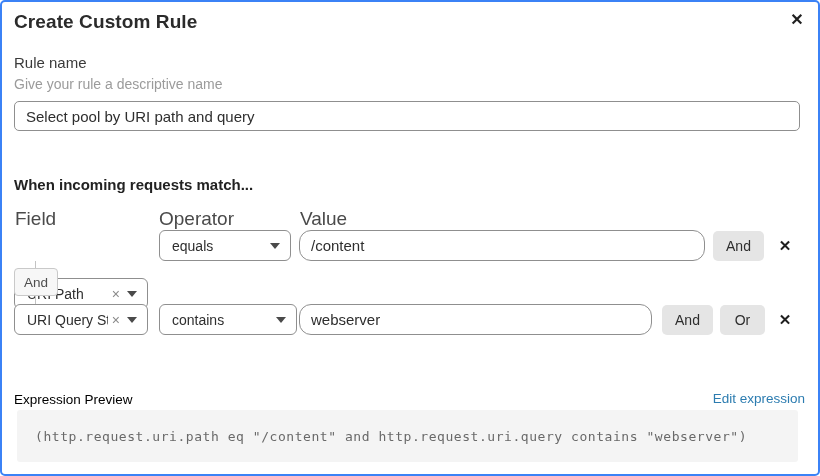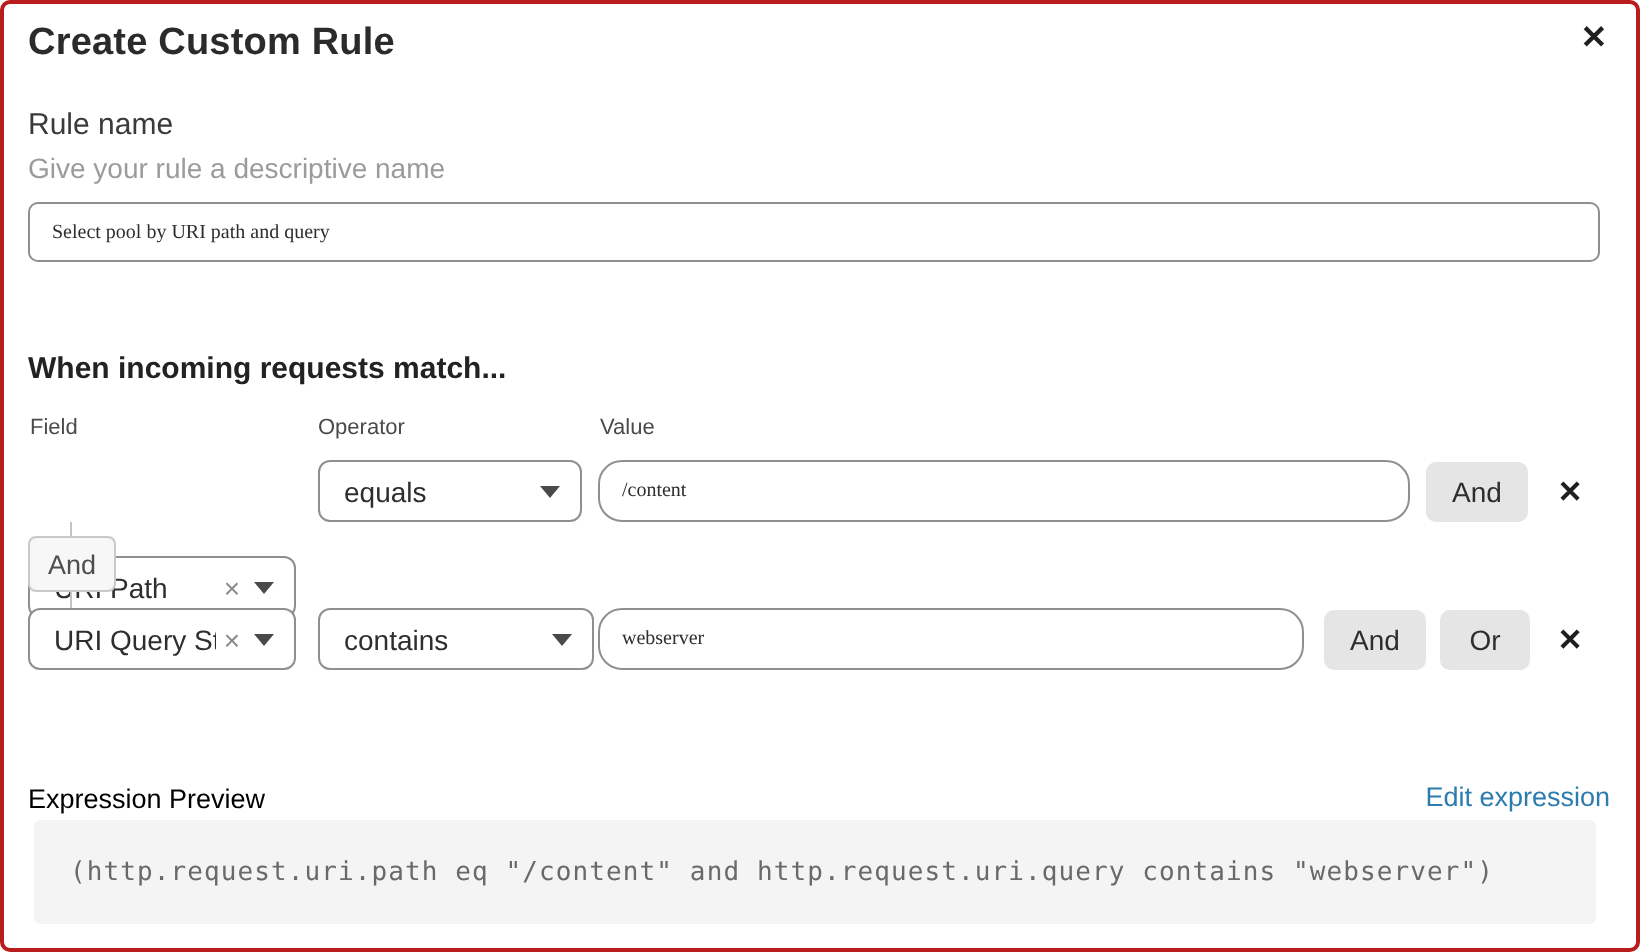--- a/index.html
+++ b/index.html
@@ -8,21 +8,21 @@
     font-family: "Liberation Sans", sans-serif;
     color: #313131;
     width: 820px;
     height: 476px;
   }
   .dialog {
     position: relative;
     width: 820px;
     height: 476px;
     background: #fff;
-    border: 2px solid #b91c1c;
+    border: 2px solid #3b82f6;
     border-radius: 5px;
     overflow: hidden;
   }
   .abs { position: absolute; }
 
   .dialog-title {
     left: 12px; top: 9px;
     font-size: 19px;
     font-weight: 700;
     color: #2b2b2b;
@@ -36,34 +36,34 @@
     cursor: pointer;
     background: none; border: none;
   }
 
   .field-label { font-size: 15px; color: #3a3a3a; }
   .helper-text { font-size: 14px; color: #9b9b9b; }
 
   .text-input {
     border: 1px solid #8f8f8f;
     border-radius: 5px;
-    font-family: Liberation Serif, serif;
-    font-size: 10px;
+    font-family: Liberation Sans, sans-serif;
+    font-size: 15px;
     color: #2e2e2e;
     padding: 0 11px;
     background: #fff;
     outline: none;
   }
   #rule-name-input { left: 12px; top: 99px; width: 786px; height: 30px; }
 
   .section-heading {
     left: 12px; top: 174px;
     font-size: 15px; font-weight: 700; color: #222;
   }
-  .col-label { font-size: 11px; color: #4a4a4a; top: 206px; }
+  .col-label { font-size: 19px; color: #4a4a4a; top: 206px; }
 
   .select-box {
     height: 31px;
     border: 1px solid #8f8f8f;
     border-radius: 6px;
     background: #fff;
     display: flex; align-items: center;
     font-size: 14px; color: #2e2e2e;
     padding: 0 10px 0 12px;
     cursor: pointer;

